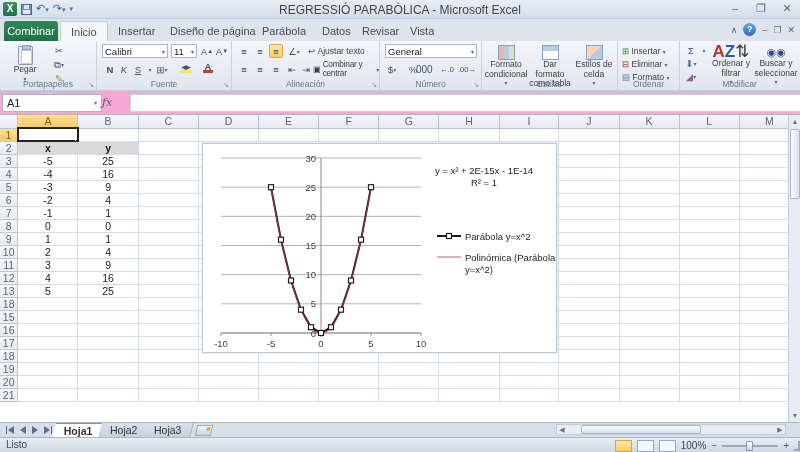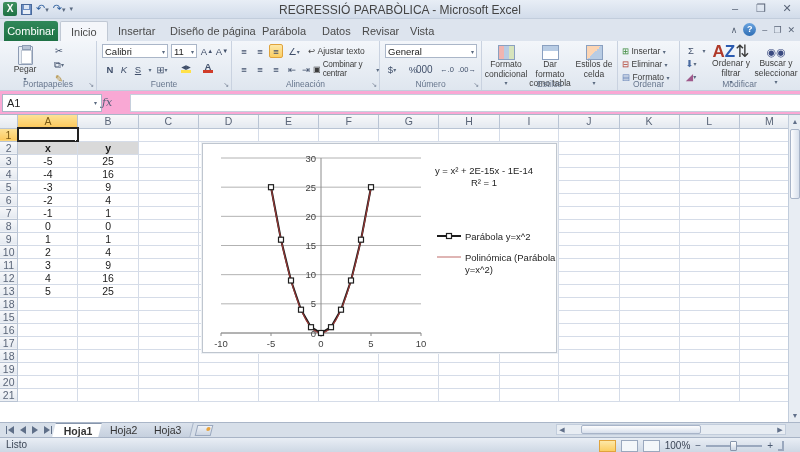--- a/index.html
+++ b/index.html
@@ -98,21 +98,21 @@
   .sheettab.active { background:#fff; font-weight:bold; border-top:1px solid #8796ac; }
   .addsheet { width:16px; height:11px; margin:2px 0 0 4px; background:linear-gradient(#f0f3f8,#ccd5e2); border:1px solid #9aa8be; transform:skewX(-14deg); position:relative; }
   .addsheet::after { content:""; position:absolute; right:1px; top:1px; width:4px; height:4px; background:#e8a33c; border-radius:50%; }
   .hscroll { position:absolute; right:14px; top:424px; width:230px; height:11px; background:#e8edf3; border:1px solid #c2cddc; display:flex; align-items:center; }
   .hthumb { margin-left:14px; width:120px; height:9px; background:linear-gradient(#fdfdfe,#d8e0ec); border:1px solid #a8b4c8; border-radius:2px; }
 
   
   .statusbar { position:absolute; left:0; top:437px; width:800px; height:16px;
     background:linear-gradient(#e9eef5,#ccd6e3); border-top:1px solid #a8b4c6; font-size:10px; color:#3c4656; }
   .status-left { position:absolute; left:6px; top:1px; }
-  .status-right { position:absolute; right:16px; top:0; height:15px; display:flex; align-items:center; gap:5px; }
+  .status-right { position:absolute; right:0; top:0; height:15px; display:flex; align-items:center; gap:5px; }
   .viewbtn { width:17px; height:12px; border:1px solid #9aa8be; background:#f4f7fa; position:relative; }
   .viewbtn.on { background:linear-gradient(#fde8a8,#fbce63); border-color:#e0a33c; }
   .zoomtrack { width:56px; height:2px; background:#9aa8be; position:relative; }
   .zoomnotch { position:absolute; left:27px; top:-3px; width:1px; height:8px; background:#8796ac; }
   .zoomthumb { position:absolute; left:24px; top:-4px; width:7px; height:10px; background:linear-gradient(#fefefe,#ccd6e4); border:1px solid #8796ac; border-radius:1px; }
   .zbtn { color:#4a5870; font-size:10px; line-height:10px; }
   .resize-grip { width:6px; height:10px; border-right:2px solid #9aa8be; border-bottom:2px solid #9aa8be; }
 </style>
 </head>
 <body>

